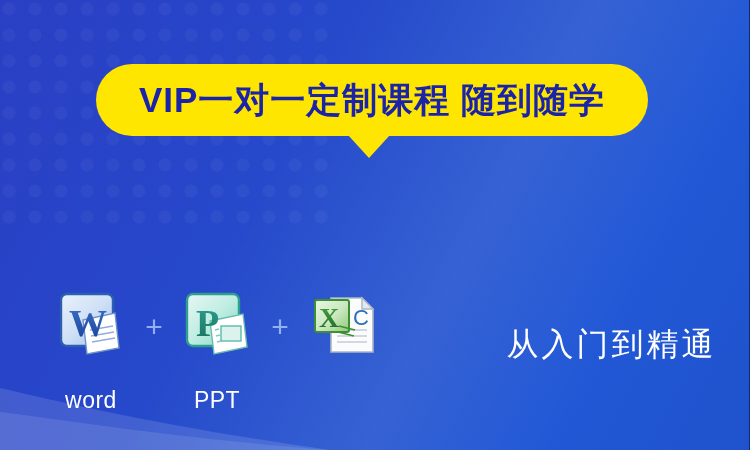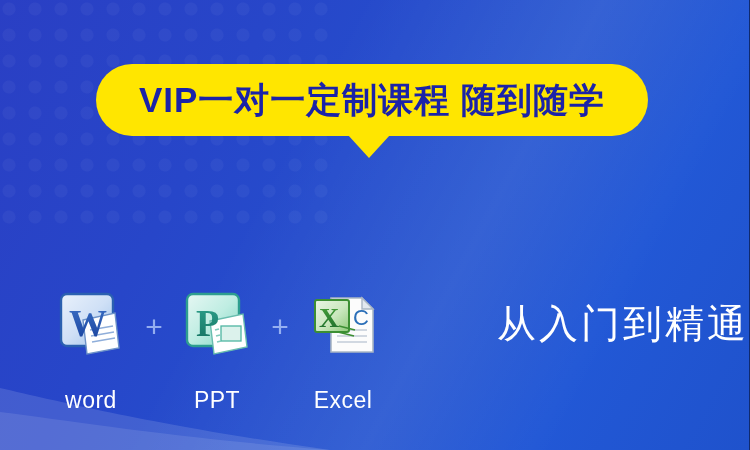--- a/index.html
+++ b/index.html
@@ -164,23 +164,23 @@
   .slogan-main {
     color: #ffffff;
     font-size: 36px;
     font-weight: bold;
     letter-spacing: 7px;
     line-height: 1;
     text-indent: 7px;
     white-space: nowrap;
   }
   .slogan-sub {
-    margin-top: 4px;
+    margin-top: 28px;
     color: #ffffff;
-    font-size: 39px;
+    font-size: 32px;
     font-weight: normal;
     letter-spacing: 3px;
     line-height: 1;
     text-indent: 3px;
     white-space: nowrap;
   }
 </style>
 </head>
 <body>
 
@@ -288,21 +288,20 @@
           </g>
           <text x="44" y="37" font-family="Liberation Sans, sans-serif" font-size="22" fill="#2B6FB8">C</text>
           <rect x="6" y="12" width="34" height="32" rx="2" fill="url(#xBadge)" stroke="#3C8F33" stroke-width="2"></rect>
           <text x="10" y="39" font-family="Liberation Serif, serif" font-size="28" font-weight="bold" fill="url(#xLtr)">X</text>
           <g stroke="#3C8F33" stroke-width="1.8">
             <line x1="30" y1="38" x2="46" y2="42"></line>
             <line x1="29" y1="44" x2="45" y2="48"></line>
           </g>
         </svg>
       </div>
-      <span class="suite-label">Excel</span>
     </div>
 
   </div>
 
   <div class="slogan">
     <div class="slogan-sub">从入门到精通</div>
   </div>
 
 </div>
 

